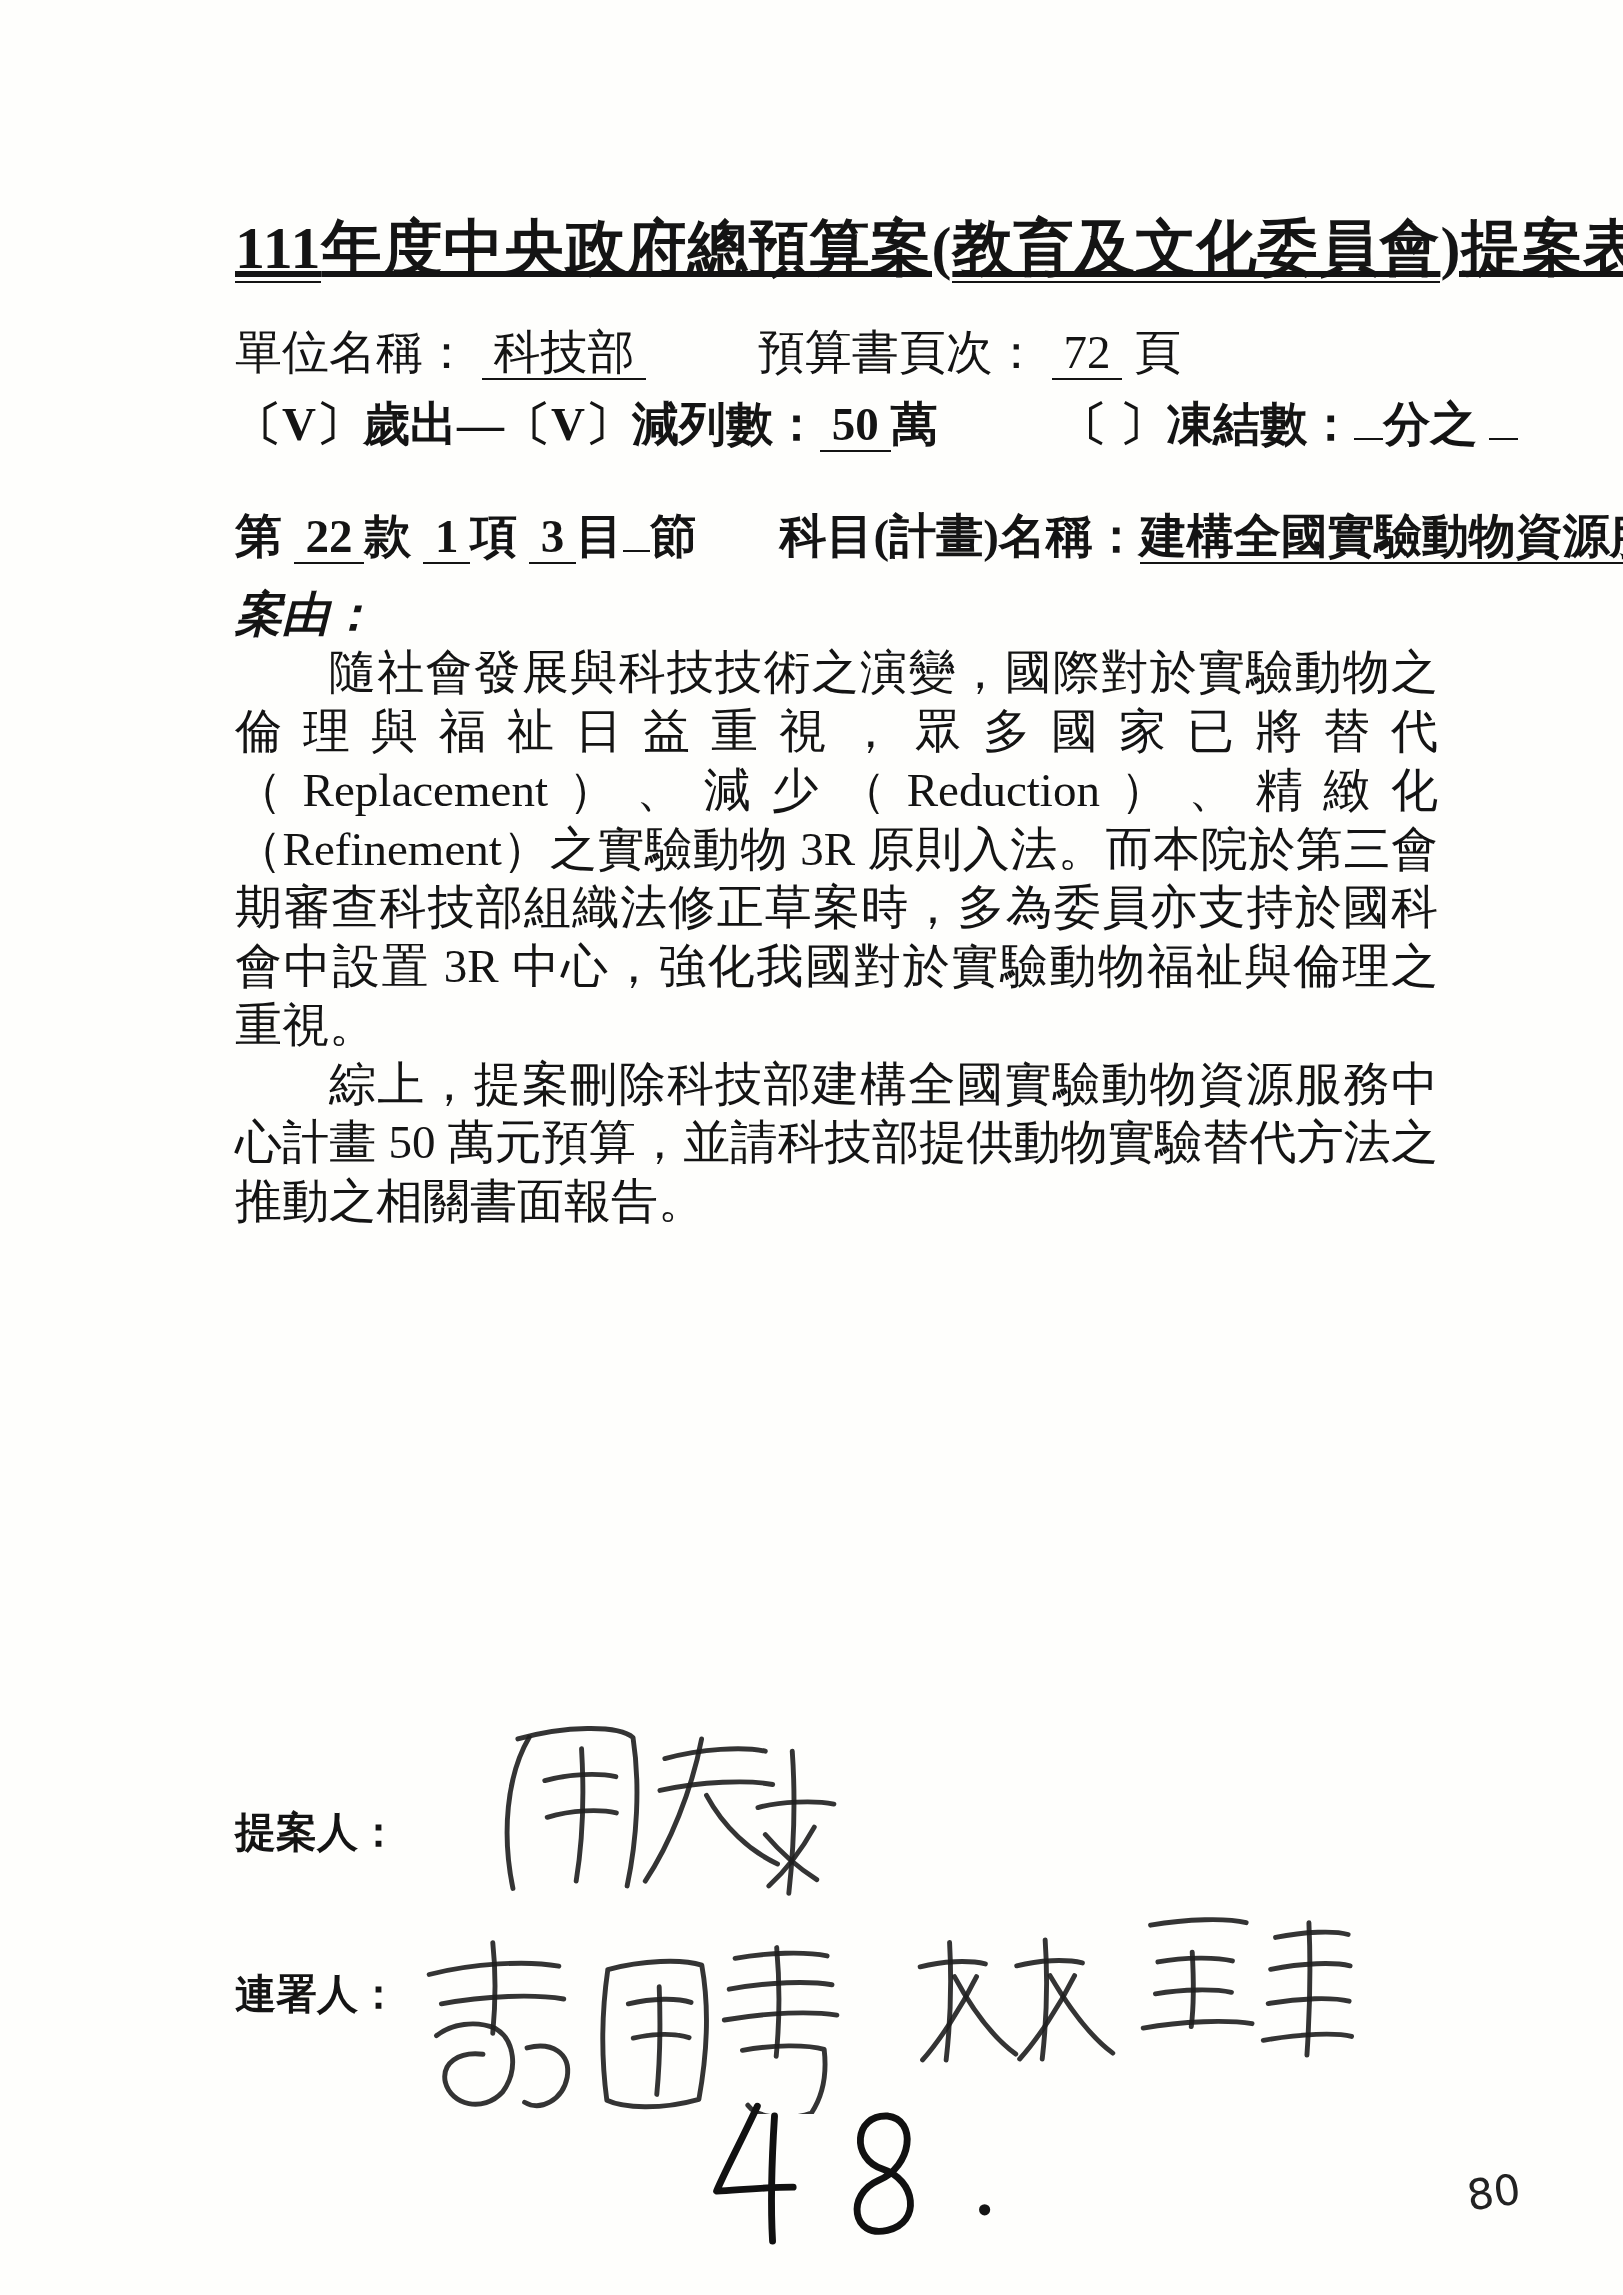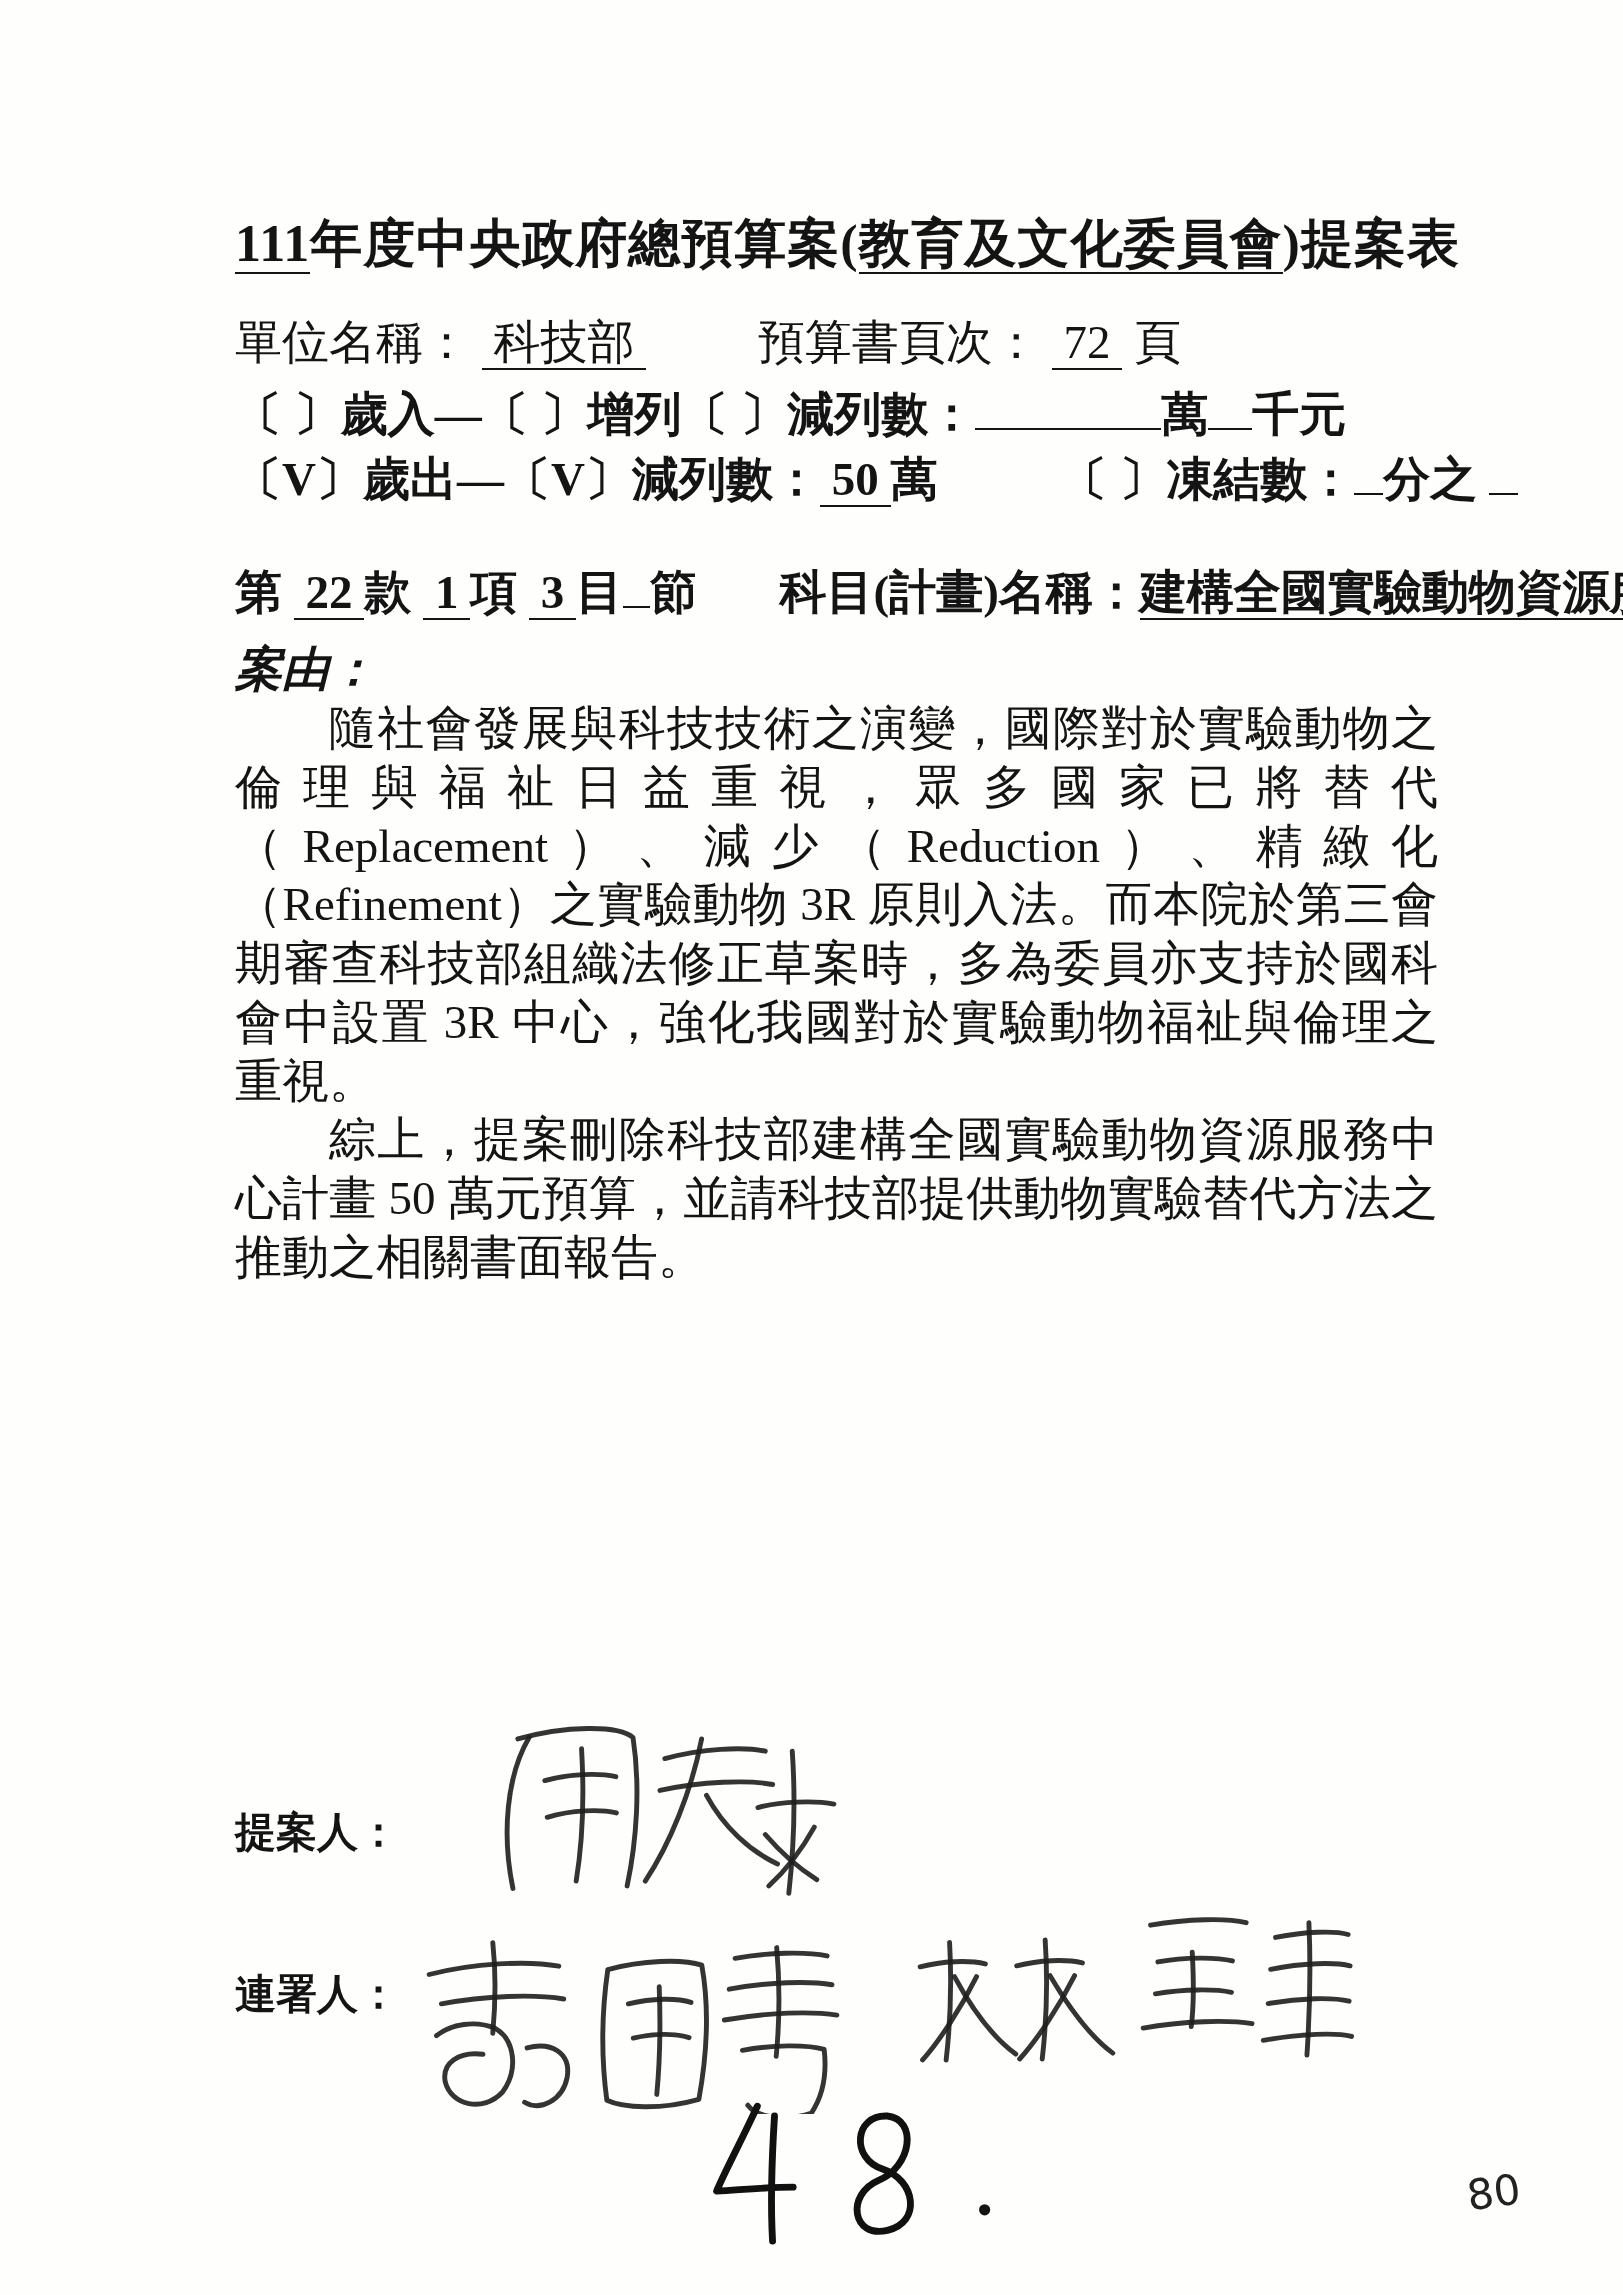--- a/index.html
+++ b/index.html
@@ -7,21 +7,21 @@
   body {
     width:1624px; height:2295px;
     font-family:"Liberation Serif","DejaVu Serif",serif;
     color:#141414;
   }
   .page {
     position:relative; width:1624px; height:2295px;
     background:#fefefc; overflow:hidden;
   }
   .content { padding:211px 186px 0 235px; font-size:47px; line-height:1.25; }
-  .title { text-align:right; font-size:52px; font-weight:bold; margin-bottom:37px; letter-spacing:1px; white-space:nowrap; }
+  .title { text-align:right; font-size:60px; font-weight:bold; margin-bottom:37px; letter-spacing:1px; white-space:nowrap;text-decoration:underline; }
   .b { font-weight:normal; }
   .u  { border-bottom:2.9px solid #141414; }
   .uv { border-bottom:2.9px solid #141414; padding:0 11.8px; }
   .blank { display:inline-block; border-bottom:2.9px solid #141414; height:1em; vertical-align:baseline; }
   .formline { font-weight:bold; margin-bottom:4.9px; white-space:nowrap; }
   .line-a { margin-bottom:10.8px; white-space:nowrap; }
   .gap-180 { display:inline-block; width:88px; }
   .gap-120 { display:inline-block; width:59px; }
   .gap-250 { display:inline-block; width:123px; }
   .line-item { margin-top:52px; font-weight:bold; white-space:nowrap; }
@@ -50,23 +50,20 @@
 
     <div class="line-a">
       <span class="b">單位名稱：</span>
       <span class="uv">科技部</span>
       <span class="gap-180"></span>
       <span class="b">預算書頁次：</span>
       <span class="uv">72</span>
       <span class="b">頁</span>
     </div>
 
-    <div class="formline">
-      <span>〔 〕</span><span>歲入</span><span>—</span><span>〔 〕</span><span>增列</span><span>〔 〕</span><span>減列數：</span><span class="blank" style="width:186px"></span><span>萬</span><span class="blank" style="width:44px"></span><span>千元</span>
-    </div>
 
     <div class="formline">
       <span>〔V〕</span><span>歲出</span><span>—</span><span>〔V〕</span><span>減列數：</span><span class="uv">50</span><span>萬</span><span class="gap-250"></span><span>〔 〕</span><span>凍結數：</span><span class="blank" style="width:29px"></span><span>分之</span><span class="blank" style="width:29px;margin-left:11.8px"></span>
     </div>
 
     <div class="line-item">
       <span>第</span>
       <span class="uv">22</span><span>款</span>
       <span class="uv">1</span><span>項</span>
       <span class="uv">3</span><span>目</span><span class="blank" style="width:27px"></span><span>節</span>

